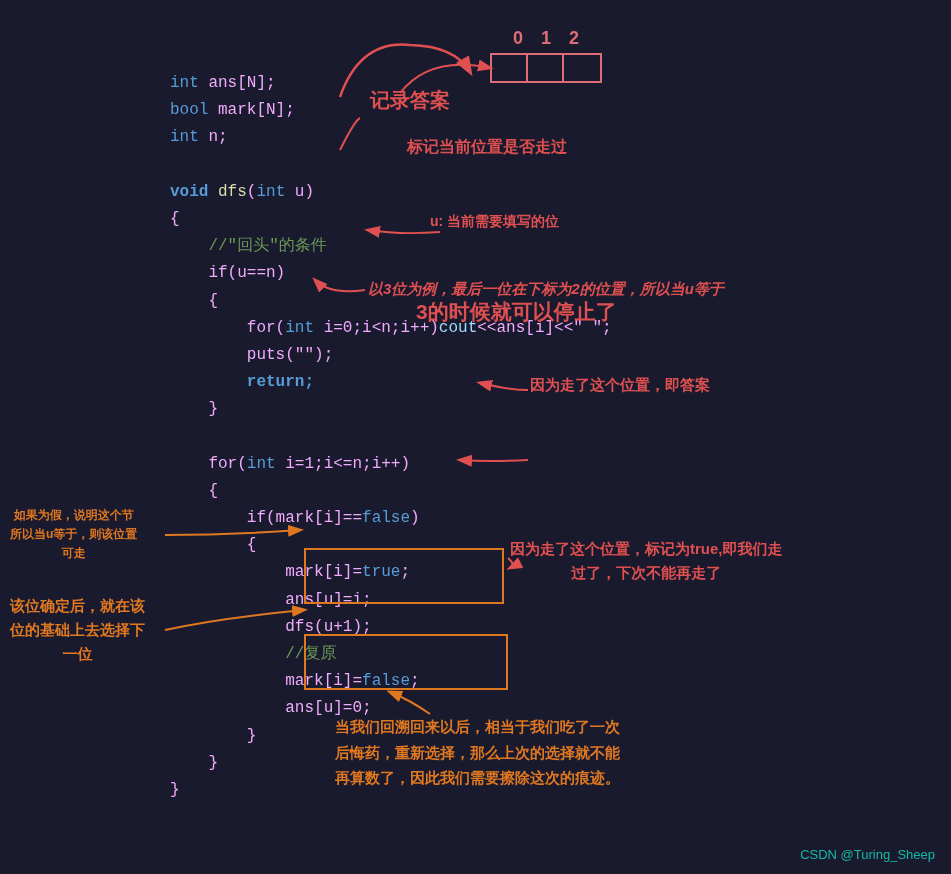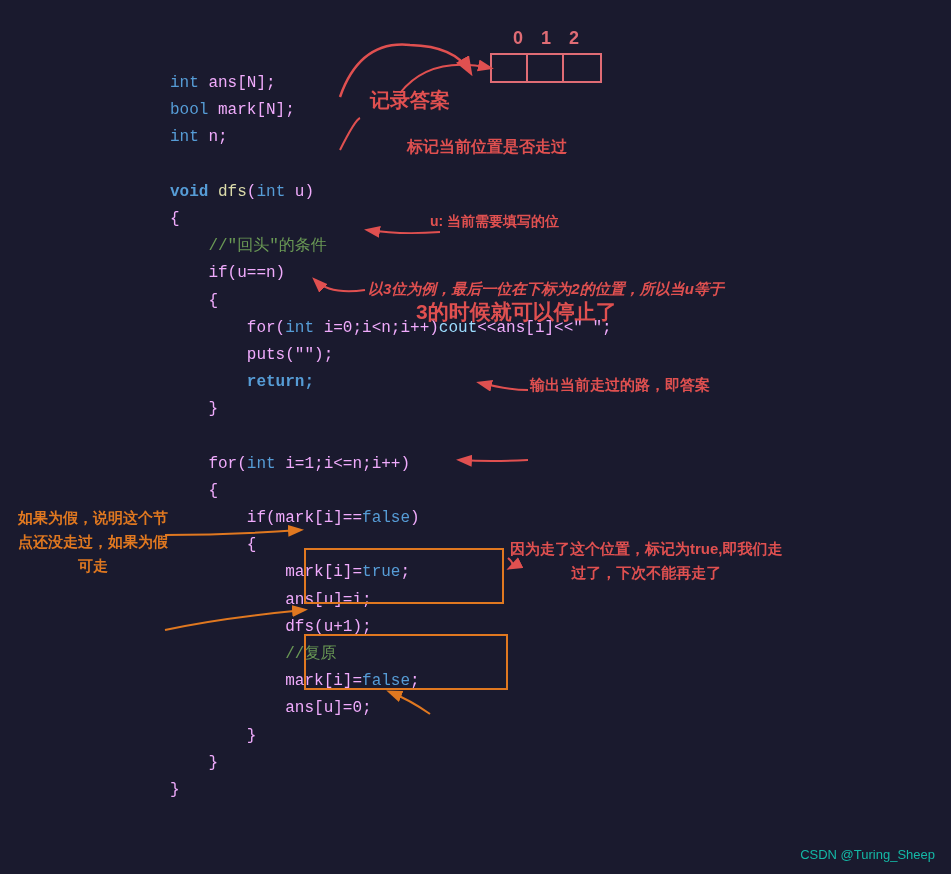--- a/index.html
+++ b/index.html
@@ -214,36 +214,46 @@
   </div>
 
   <div class="annotation ann-red" style="top: 278px; left: 368px; font-size: 15px; line-height: 1.5; max-width: 380px; font-style: italic;">
     <span>以3位为例，最后一位在下标为2的位置，所以当u等于</span>
   </div>
   <div class="annotation ann-red" style="top: 298px; left: 368px; font-size: 21px; margin-left: 48px;">
     <span>3的时候就可以停止了</span>
   </div>
 
   <div class="annotation ann-red" style="top: 376px; left: 530px; font-size: 15px;">
-    <span>输出当前走过的路，即答案</span>
-  </div>
-
-
-  <div class="annotation ann-orange" style="top: 506px; left: 10px; font-size: 15px; line-height: 1.6; max-width: 160px; margin-left: 8px;">
+    <span>因为走了这个位置，即答案</span>
+  </div>
+
+
+  <div class="annotation ann-orange" style="top: 506px; left: 10px; font-size: 12px; line-height: 1.6; max-width: 160px;">
     <span>如果为假，说明这个节</span><br>
-    <span>点还没走过，如果为假</span><br>
+    <span>所以当u等于，则该位置</span><br>
     <span>可走</span>
   </div>
 
   <div class="annotation ann-red" style="top: 537px; left: 510px; font-size: 15px; line-height: 1.6; max-width: 360px;">
     <span>因为走了这个位置，标记为true,即我们走</span><br>
     <span>过了，下次不能再走了</span>
   </div>
 
-
+  <div class="annotation ann-orange" style="top: 594px; left: 10px; font-size: 15px; line-height: 1.6; max-width: 160px;">
+    <span>该位确定后，就在该</span><br>
+    <span>位的基础上去选择下</span><br>
+    <span>一位</span>
+  </div>
+
+  <div class="annotation ann-orange" style="top: 714px; left: 335px; font-size: 15px; line-height: 1.7; max-width: 440px;">
+    <span>当我们回溯回来以后，相当于我们吃了一次</span><br>
+    <span>后悔药，重新选择，那么上次的选择就不能</span><br>
+    <span>再算数了，因此我们需要擦除这次的痕迹。</span>
+  </div>
 
   <svg class="arrows-svg" xmlns="http://www.w3.org/2000/svg">
 
     <path d="M 400 93 Q 430 55 490 68" stroke="#e05050" stroke-width="2" fill="none" marker-end="url(#arrowRed)"></path>
 
     <path d="M 440 232 Q 400 235 368 230" stroke="#e05050" stroke-width="2" fill="none" marker-end="url(#arrowRed)"></path>
 
     <path d="M 365 290 Q 330 295 315 280" stroke="#e05050" stroke-width="2" fill="none" marker-end="url(#arrowRed)"></path>
 
     <path d="M 528 390 Q 510 390 480 383" stroke="#e05050" stroke-width="2" fill="none" marker-end="url(#arrowRed)"></path>

